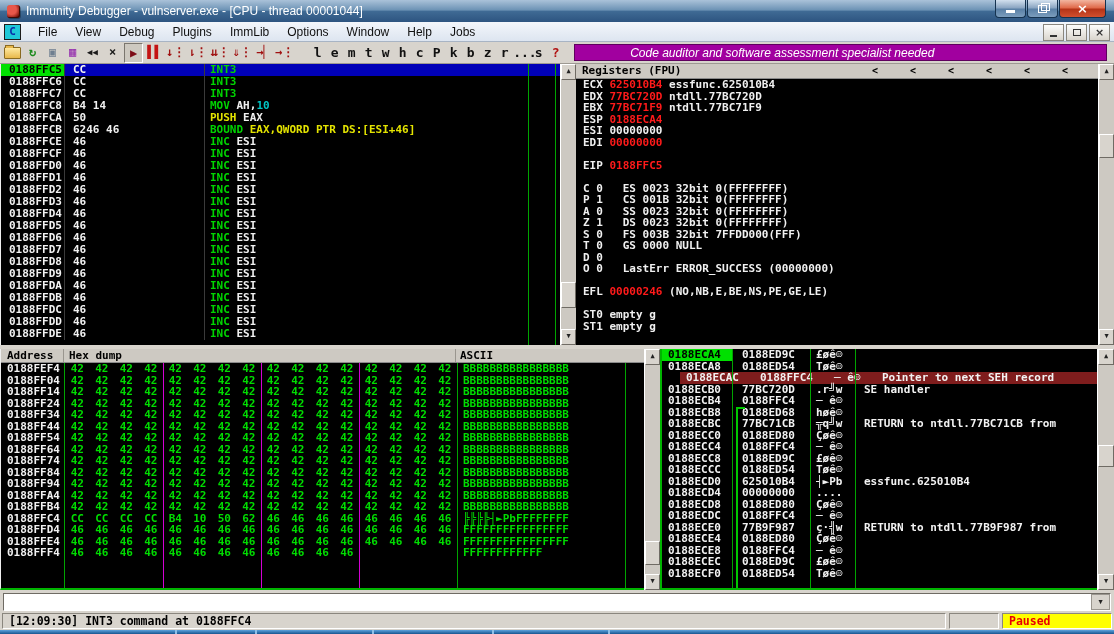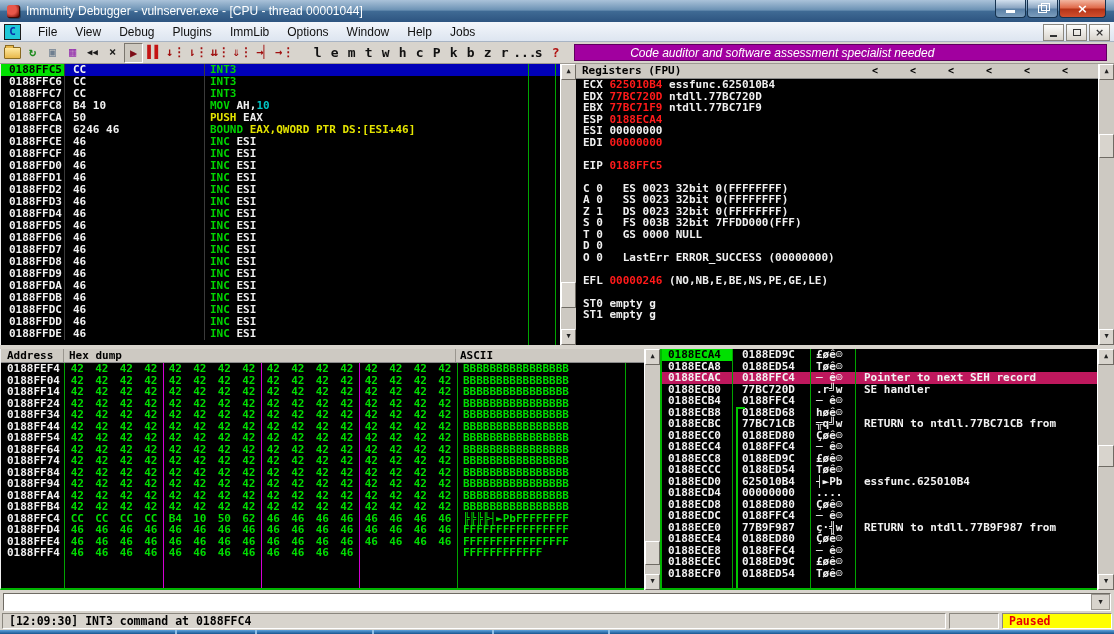--- a/index.html
+++ b/index.html
@@ -95,21 +95,21 @@
   #stack{left:660px;top:349px;width:437px;height:241px;border-left:2px solid #00b400;
     border-bottom:2px solid #00b400;box-sizing:border-box;background:#000;}
   .stk-body{position:relative;height:100%;}
   .stk-row{display:flex;height:11.5px;line-height:11.6px;font-size:11px;font-weight:bold;
     white-space:pre;color:#f2f2f2;}
   .sa{width:70px;padding-left:6px;flex:none;box-sizing:border-box;}
   .sv{width:78px;padding-left:10px;flex:none;box-sizing:border-box;}
   .sc{width:45px;padding-left:6px;flex:none;box-sizing:border-box;}
   .scm{flex:1;padding-left:9px;}
   .stk-row.esp .sa{background:#00e000;color:#000;}
-  .stk-row.sel{background:#be185d;}
+  .stk-row.sel{background:#7f1d1d;margin-left:18px;}
   .sline{position:absolute;top:0;bottom:0;width:1px;background:#00a400;}
   .bracket-v{position:absolute;width:2px;background:#00c800;}
   .bracket-h{position:absolute;height:2px;background:#00c800;}
 
   
   .vscroll{position:absolute;background:#cdc9c2;border-left:1px solid #fff;box-sizing:border-box;}
   .sb-btn{position:absolute;left:0;right:0;height:14px;background:#d8d4cd;
     border:1px solid;border-color:#fff #6f6b64 #6f6b64 #fff;font-size:7px;text-align:center;
     line-height:13px;color:#222;}
   .sb-thumb{position:absolute;left:0;right:0;background:#d8d4cd;
@@ -222,21 +222,21 @@
         <span class="tlet" style="color: rgb(176, 16, 16);">?</span>
       </div>
     <div class="banner">Code auditor and software assessment specialist needed</div>
   </div>
 
   <div class="pane" id="disasm">
     <div id="disasm-rows">
         <div class="crow sel"><span class="da">0188FFC5</span><span class="dh">CC</span><span class="di"><span style="color: rgb(0, 212, 0);">INT3</span></span></div>
         <div class="crow"><span class="da">0188FFC6</span><span class="dh">CC</span><span class="di"><span style="color: rgb(0, 212, 0);">INT3</span></span></div>
         <div class="crow"><span class="da">0188FFC7</span><span class="dh">CC</span><span class="di"><span style="color: rgb(0, 212, 0);">INT3</span></span></div>
-        <div class="crow"><span class="da">0188FFC8</span><span class="dh">B4 10</span><span class="di"><span style="color: rgb(0, 212, 0);">MOV</span><span style="color: rgb(240, 240, 240);"> AH,</span><span style="color: rgb(0, 196, 196);">10</span></span></div>
+        <div class="crow"><span class="da">0188FFC8</span><span class="dh">B4 14</span><span class="di"><span style="color: rgb(0, 212, 0);">MOV</span><span style="color: rgb(240, 240, 240);"> AH,</span><span style="color: rgb(0, 196, 196);">10</span></span></div>
         <div class="crow"><span class="da">0188FFCA</span><span class="dh">50</span><span class="di"><span style="color: rgb(228, 228, 0);">PUSH</span><span style="color: rgb(240, 240, 240);"> EAX</span></span></div>
         <div class="crow"><span class="da">0188FFCB</span><span class="dh">6246 46</span><span class="di"><span style="color: rgb(0, 212, 0);">BOUND</span><span style="color: rgb(228, 228, 0);"> EAX,QWORD PTR DS:[ESI+46]</span></span></div>
         <div class="crow"><span class="da">0188FFCE</span><span class="dh">46</span><span class="di"><span style="color: rgb(0, 212, 0);">INC</span><span style="color: rgb(240, 240, 240);"> ESI</span></span></div>
         <div class="crow"><span class="da">0188FFCF</span><span class="dh">46</span><span class="di"><span style="color: rgb(0, 212, 0);">INC</span><span style="color: rgb(240, 240, 240);"> ESI</span></span></div>
         <div class="crow"><span class="da">0188FFD0</span><span class="dh">46</span><span class="di"><span style="color: rgb(0, 212, 0);">INC</span><span style="color: rgb(240, 240, 240);"> ESI</span></span></div>
         <div class="crow"><span class="da">0188FFD1</span><span class="dh">46</span><span class="di"><span style="color: rgb(0, 212, 0);">INC</span><span style="color: rgb(240, 240, 240);"> ESI</span></span></div>
         <div class="crow"><span class="da">0188FFD2</span><span class="dh">46</span><span class="di"><span style="color: rgb(0, 212, 0);">INC</span><span style="color: rgb(240, 240, 240);"> ESI</span></span></div>
         <div class="crow"><span class="da">0188FFD3</span><span class="dh">46</span><span class="di"><span style="color: rgb(0, 212, 0);">INC</span><span style="color: rgb(240, 240, 240);"> ESI</span></span></div>
         <div class="crow"><span class="da">0188FFD4</span><span class="dh">46</span><span class="di"><span style="color: rgb(0, 212, 0);">INC</span><span style="color: rgb(240, 240, 240);"> ESI</span></span></div>
         <div class="crow"><span class="da">0188FFD5</span><span class="dh">46</span><span class="di"><span style="color: rgb(0, 212, 0);">INC</span><span style="color: rgb(240, 240, 240);"> ESI</span></span></div>
@@ -276,20 +276,21 @@
         <div class="rline"><span style="color: rgb(240, 240, 240);">ECX </span><span style="color: rgb(255, 26, 26);">625010B4</span><span style="color: rgb(240, 240, 240);"> essfunc.625010B4</span></div>
         <div class="rline"><span style="color: rgb(240, 240, 240);">EDX </span><span style="color: rgb(255, 26, 26);">77BC720D</span><span style="color: rgb(240, 240, 240);"> ntdll.77BC720D</span></div>
         <div class="rline"><span style="color: rgb(240, 240, 240);">EBX </span><span style="color: rgb(255, 26, 26);">77BC71F9</span><span style="color: rgb(240, 240, 240);"> ntdll.77BC71F9</span></div>
         <div class="rline"><span style="color: rgb(240, 240, 240); margin-top: 16px;">ESP </span><span style="color: rgb(255, 26, 26);">0188ECA4</span></div>
         <div class="rline"><span style="color: rgb(240, 240, 240);">ESI </span><span style="color: rgb(240, 240, 240);">00000000</span></div>
         <div class="rline"><span style="color: rgb(240, 240, 240);">EDI </span><span style="color: rgb(255, 26, 26);">00000000</span></div>
         <div class="rline"></div>
         <div class="rline"><span style="color: rgb(240, 240, 240);">EIP </span><span style="color: rgb(255, 26, 26);">0188FFC5</span></div>
         <div class="rline"></div>
         <div class="rline"><span style="color: rgb(240, 240, 240);">C 0   ES 0023 32bit 0(FFFFFFFF)</span></div>
+        <div class="rline"><span style="color: rgb(240, 240, 240);">P 1   CS 001B 32bit 0(FFFFFFFF)</span></div>
         <div class="rline"><span style="color: rgb(240, 240, 240);">A 0   SS 0023 32bit 0(FFFFFFFF)</span></div>
         <div class="rline"><span style="color: rgb(240, 240, 240);">Z 1   DS 0023 32bit 0(FFFFFFFF)</span></div>
         <div class="rline"><span style="color: rgb(240, 240, 240);">S 0   FS 003B 32bit 7FFDD000(FFF)</span></div>
         <div class="rline"><span style="color: rgb(240, 240, 240);">T 0   GS 0000 NULL</span></div>
         <div class="rline"><span style="color: rgb(240, 240, 240);">D 0</span></div>
         <div class="rline"><span style="color: rgb(240, 240, 240);">O 0   LastErr ERROR_SUCCESS (00000000)</span></div>
         <div class="rline"></div>
         <div class="rline"><span style="color: rgb(240, 240, 240);">EFL </span><span style="color: rgb(255, 26, 26);">00000246</span><span style="color: rgb(240, 240, 240);"> (NO,NB,E,BE,NS,PE,GE,LE)</span></div>
         <div class="rline"></div>
         <div class="rline"><span style="color: rgb(240, 240, 240);">ST0 empty g</span></div>

